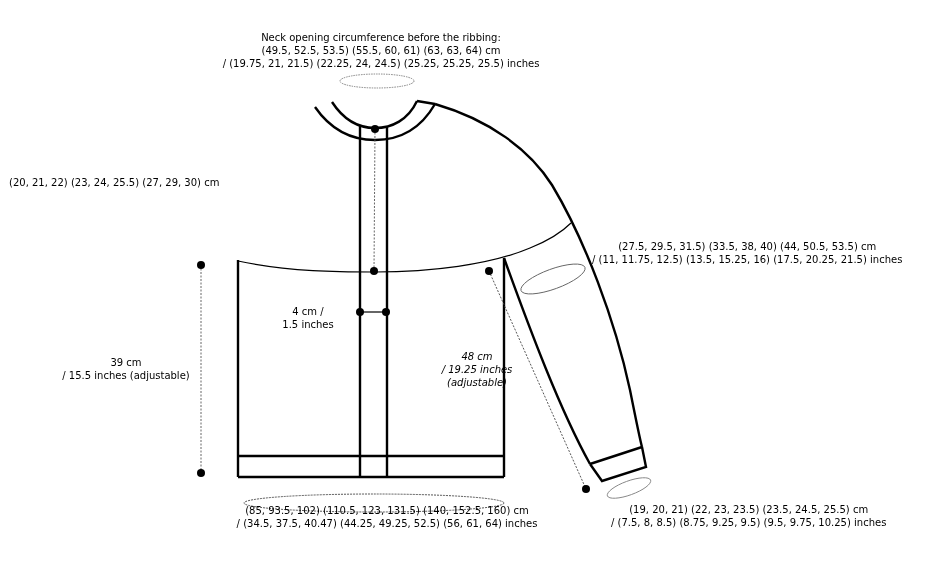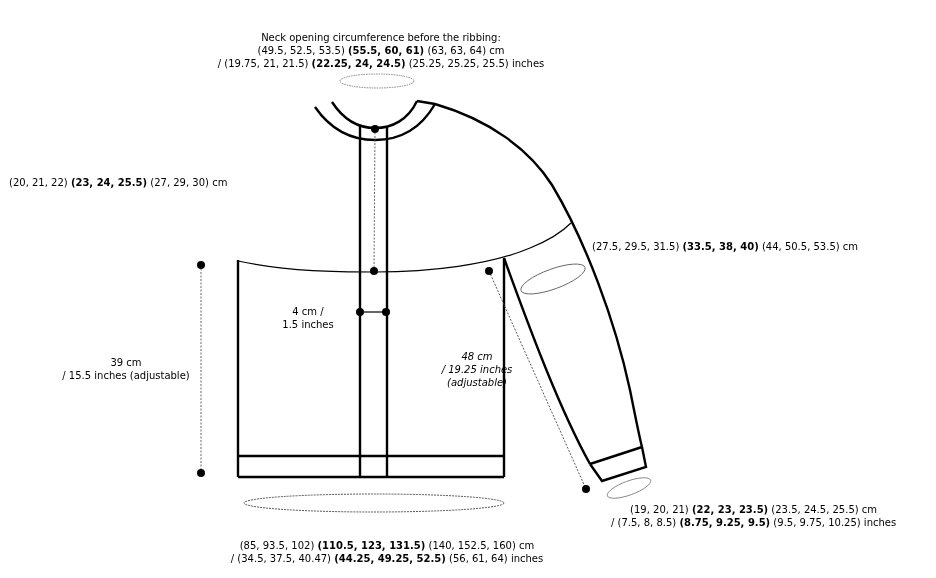--- a/index.html
+++ b/index.html
@@ -1,20 +1,20 @@
 <!DOCTYPE html>
 <html><head>
 <meta charset="utf-8">
 <style>
   html, body { margin: 0; padding: 0; background: #ffffff; }
   body { width: 936px; height: 578px; position: relative; overflow: hidden;
          font-family: "DejaVu Sans", sans-serif; color: #000; }
   svg.schematic { position: absolute; left: 0; top: 0; }
   .lbl { position: absolute; font-size: 10px; line-height: 13px; white-space: nowrap; }
-  .lbl b { font-weight: bold; }
+  .lbl b { font-weight: normal; }
   .center { text-align: center; }
   .left { text-align: center; }
 </style>
 </head>
 <body>
 
 <svg class="schematic" width="936" height="578" viewBox="0 0 936 578" xmlns="http://www.w3.org/2000/svg">
 
   <ellipse cx="377" cy="81" rx="37" ry="7" fill="none" stroke="#666" stroke-width="0.8" stroke-dasharray="1.5 1"></ellipse>
 
@@ -68,28 +68,29 @@
   <div><span>(49.5, 52.5, 53.5) </span><b>(55.5, 60, 61)</b><span> (63, 63, 64) cm</span></div>
   <div><span>/ (19.75, 21, 21.5) </span><b>(22.25, 24, 24.5)</b><span> (25.25, 25.25, 25.5) inches</span></div>
 </div>
 
 <div class="lbl left" style="left:9px; top:176px;">
   <div><span>(20, 21, 22) </span><b>(23, 24, 25.5)</b><span> (27, 29, 30) cm</span></div>
 </div>
 
 <div class="lbl left" style="left:592px; top:240px;">
   <div><span>(27.5, 29.5, 31.5) </span><b>(33.5, 38, 40)</b><span> (44, 50.5, 53.5) cm</span></div>
+  <div><span>/ (11, 11.75, 12.5) </span><b>(13.5, 15.25, 16)</b><span> (17.5, 20.25, 21.5) inches</span></div>
 </div>
 
 <div class="lbl left" style="left:611px; top:503px;">
   <div><span>(19, 20, 21) </span><b>(22, 23, 23.5)</b><span> (23.5, 24.5, 25.5) cm</span></div>
   <div><span>/ (7.5, 8, 8.5) </span><b>(8.75, 9.25, 9.5)</b><span> (9.5, 9.75, 10.25) inches</span></div>
 </div>
 
-<div class="lbl center" style="left:200px; top:539px; width:374px;">
+<div class="lbl center" style="left:200px; top:504px; width:374px;">
   <div><span>(85, 93.5, 102) </span><b>(110.5, 123, 131.5)</b><span> (140, 152.5, 160) cm</span></div>
   <div><span>/ (34.5, 37.5, 40.47) </span><b>(44.25, 49.25, 52.5)</b><span> (56, 61, 64) inches</span></div>
 </div>
 
 <div class="lbl center" style="left:52px; top:349px; width:148px;margin-top:7px;">
   <div>39 cm</div>
   <div>/ 15.5 inches (adjustable)</div>
 </div>
 
 <div class="lbl center" style="left:270px; top:305px; width:76px;">

